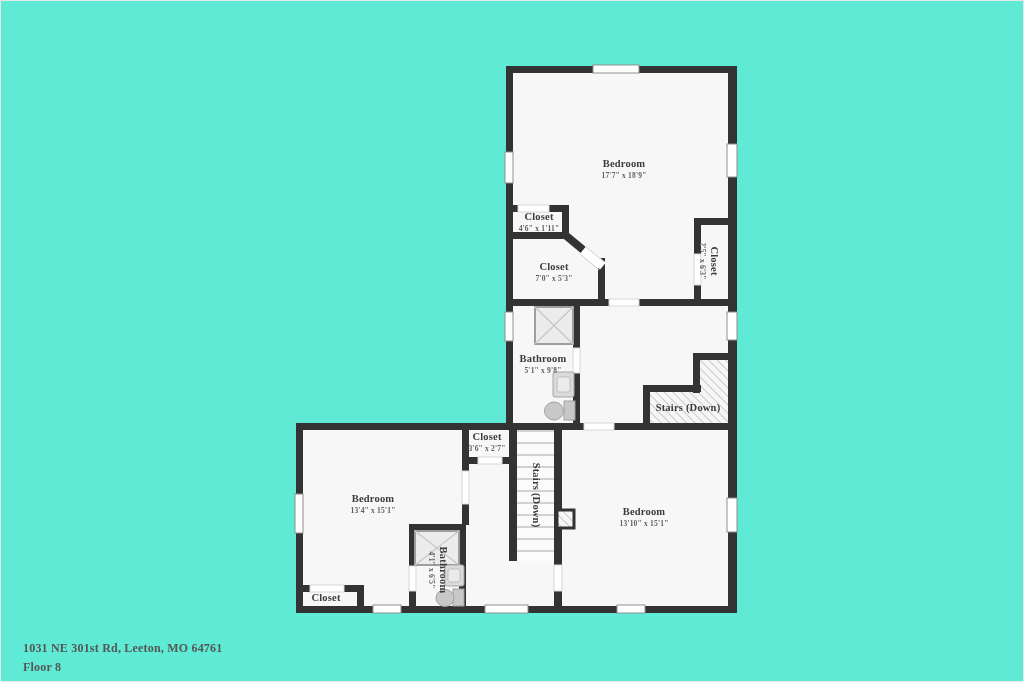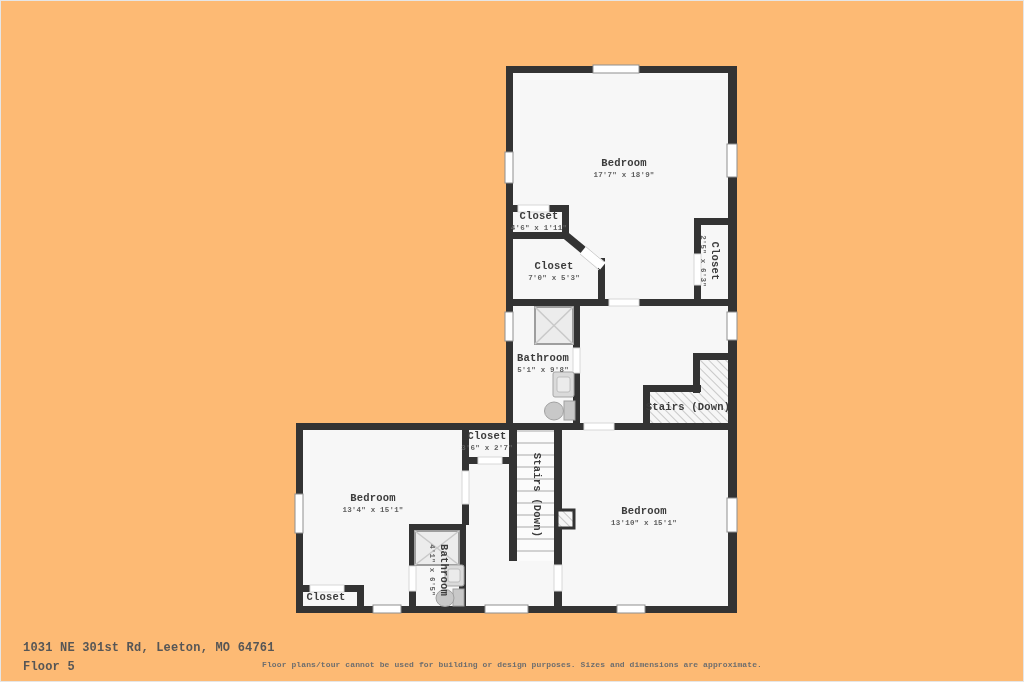--- a/index.html
+++ b/index.html
@@ -1,18 +1,18 @@
 <!DOCTYPE html>
 <html><head>
 <meta charset="utf-8">
 <style>
   html,body{margin:0;padding:0;background:#fff;}
   #stage{
-    position:relative;width:1024px;height:682px;background:#fdba74;
-    font-family:Liberation Mono, monospace;
+    position:relative;width:1024px;height:682px;background:#5eead4;
+    font-family:Liberation Serif, serif;
     border:1px solid #e6e6e6;box-sizing:border-box;overflow:hidden;
   }
   #plan{position:absolute;left:0;top:0;width:1024px;height:682px;}
   .room-label{
     position:absolute;transform:translate(-50%,-50%);
     text-align:center;color:#3f3f3f;white-space:nowrap;line-height:1.25;
   }
   .room-label.vert{transform:translate(-50%,-50%) rotate(90deg);}
   .rname{display:block;font-weight:bold;font-size:10.5px;letter-spacing:.2px;color:#3c3c3c;}
   .rdims{display:block;font-weight:bold;font-size:7.5px;color:#5f5f5f;margin-top:1px;letter-spacing:.2px;}
@@ -211,16 +211,15 @@
   </div>
   <div class="room-label" style="left:643px;top:516px;">
     <span class="rname">Bedroom</span>
     <span class="rdims">13'10" x 15'1"</span>
   </div>
   <div class="room-label" style="left:325px;top:597px;">
     <span class="rname">Closet</span>
   </div>
 
   <div class="footer-line" id="address">1031 NE 301st Rd, Leeton, MO 64761</div>
-  <div class="footer-line" id="floorLabel">Floor 5</div>
-  <div id="disclaimer">Floor plans/tour cannot be used for building or design purposes. Sizes and dimensions are approximate.</div>
+  <div class="footer-line" id="floorLabel">Floor 8</div>
 
 </div>
 
 </body></html>

